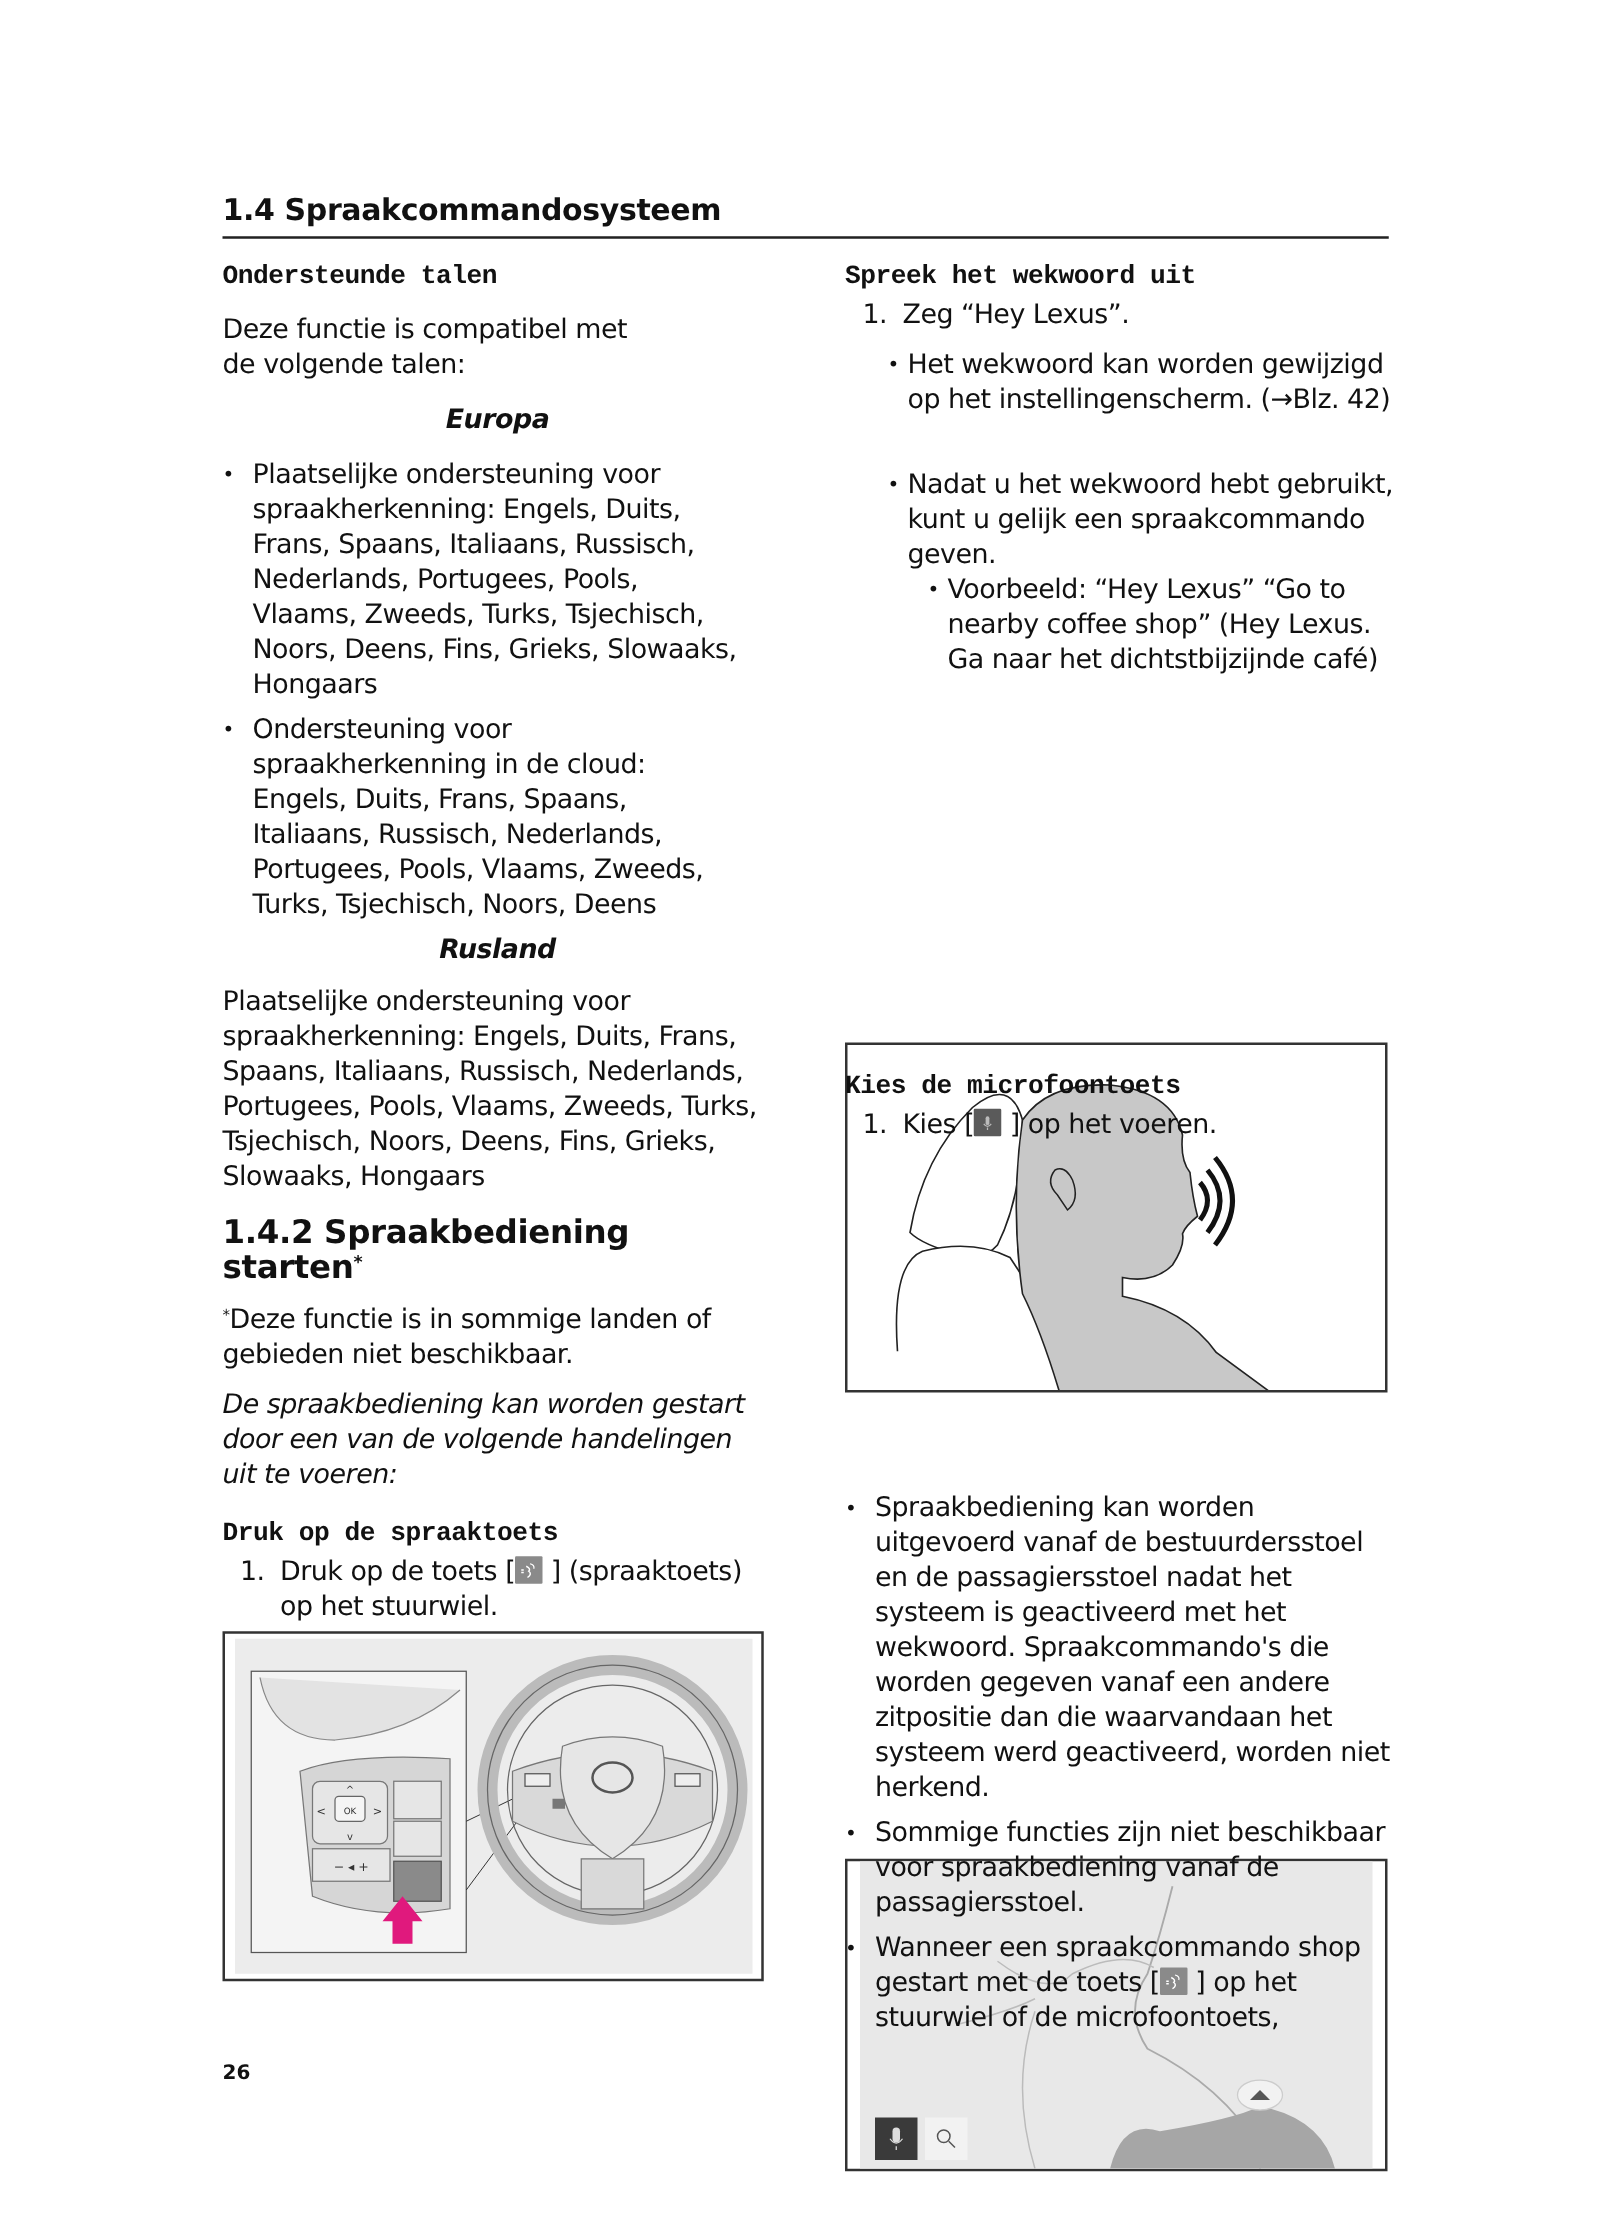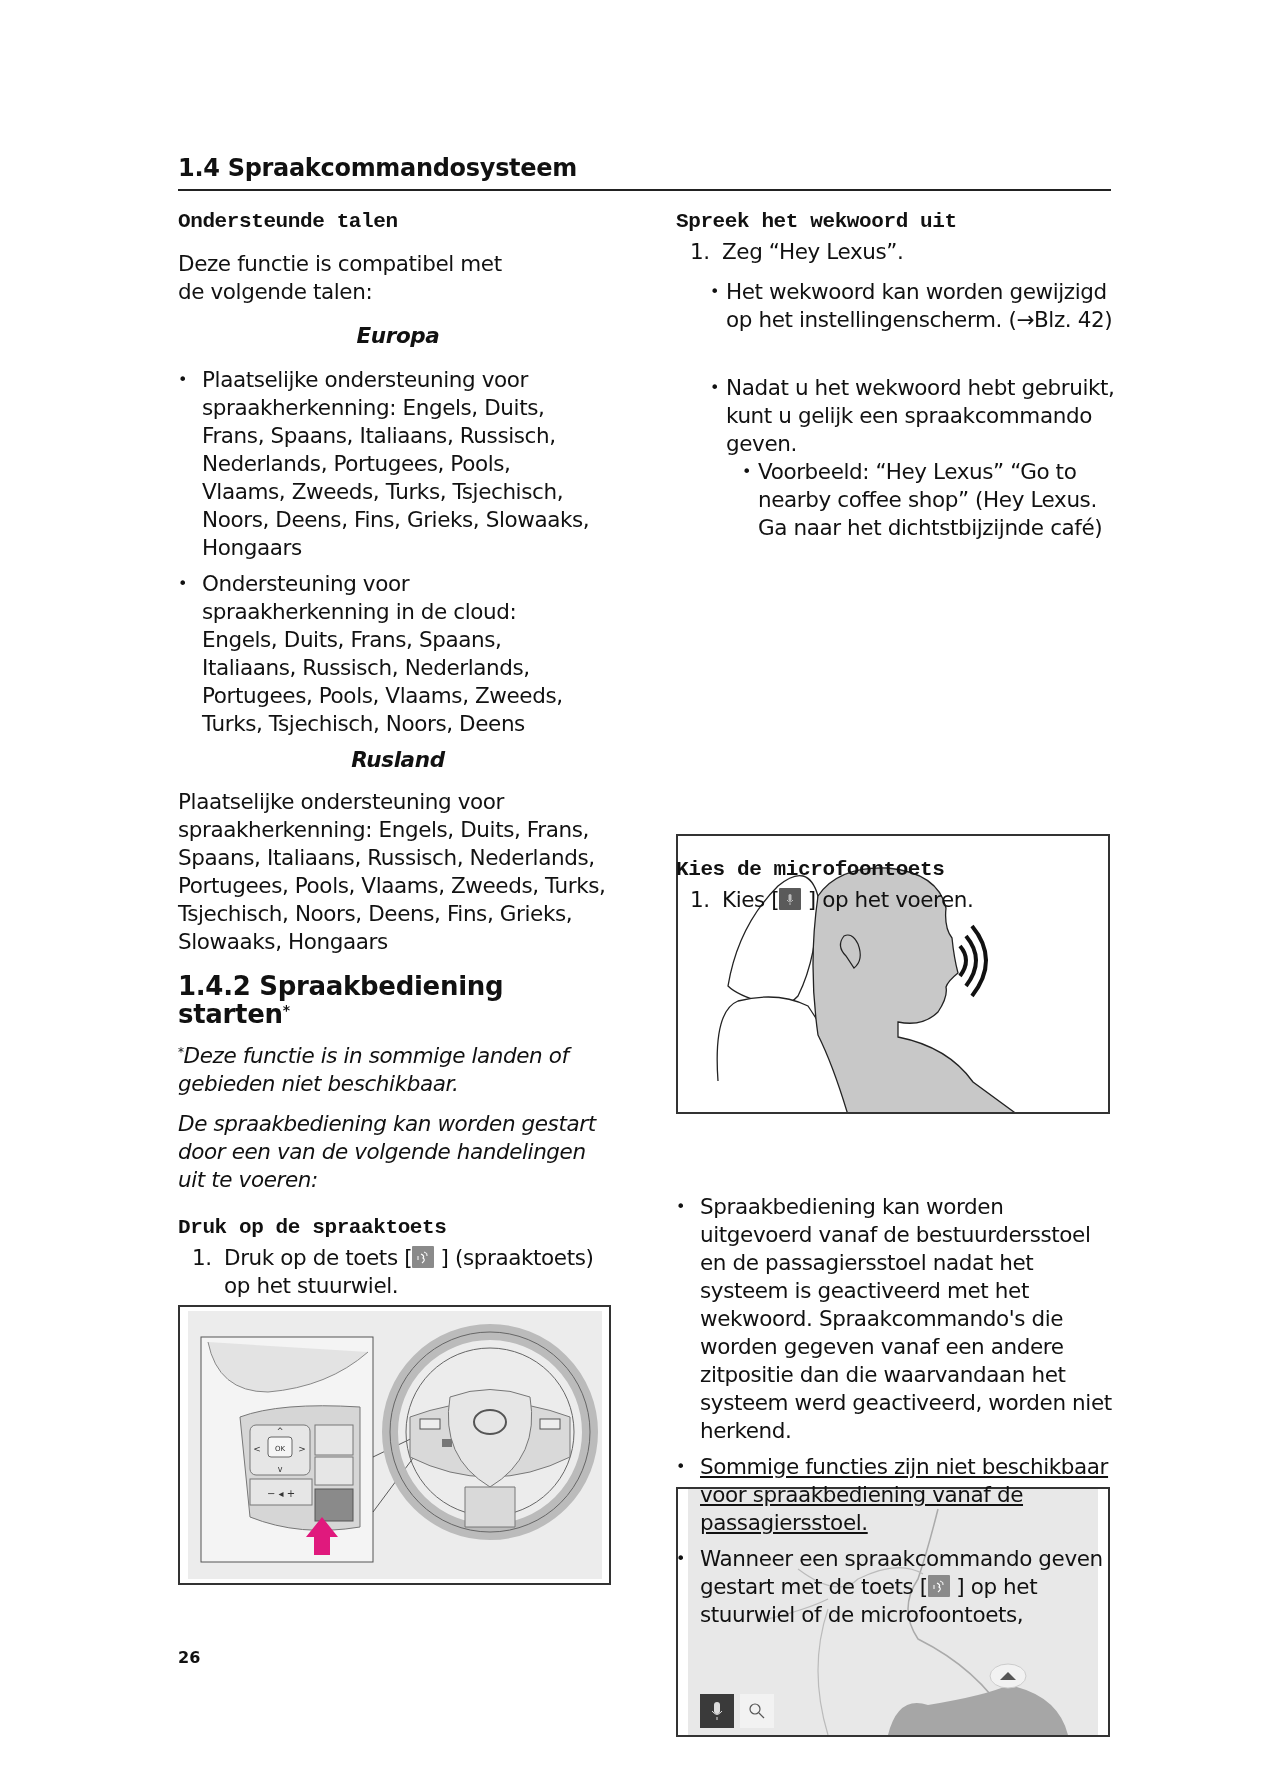--- a/index.html
+++ b/index.html
@@ -39,21 +39,21 @@
   <p class="p" style="margin-top:14px; width:340px;">Deze functie is compatibel met de volgende talen:</p>
   <p class="h3i" style="margin-top:16px;">Europa</p>
   <ul class="b" style="margin-top:16px; width:420px;">
     <li style="margin-bottom:8px;">Plaatselijke ondersteuning voor spraakherkenning: Engels, Duits, Frans, Spaans, Italiaans, Russisch, Nederlands, Portugees, Pools, Vlaams, Zweeds, Turks, Tsjechisch, Noors, Deens, Fins, Grieks, Slowaaks, Hongaars</li>
     <li>Ondersteuning voor spraakherkenning in de cloud: Engels, Duits, Frans, Spaans, Italiaans, Russisch, Nederlands, Portugees, Pools, Vlaams, Zweeds, Turks, Tsjechisch, Noors, Deens</li>
   </ul>
   <p class="h3i" style="margin-top:8px;">Rusland</p>
   <p class="p" style="margin-top:14px; width:430px;">Plaatselijke ondersteuning voor spraakherkenning: Engels, Duits, Frans, Spaans, Italiaans, Russisch, Nederlands, Portugees, Pools, Vlaams, Zweeds, Turks, Tsjechisch, Noors, Deens, Fins, Grieks, Slowaaks, Hongaars</p>
 
   <p class="h2" style="margin-top:16px;"><span>1.4.2  Spraakbediening starten</span><span class="sup">*</span></p>
-  <p class="p" style="margin-top:14px; width:420px;font-style:italic;"><span class="sup" style="font-size:12px;">*</span><span>Deze functie is in sommige landen of gebieden niet beschikbaar.</span></p>
+  <p class="p" style="margin-top:14px; width:420px;"><span class="sup" style="font-size:12px;">*</span><span>Deze functie is in sommige landen of gebieden niet beschikbaar.</span></p>
   <p class="p" style="margin-top:12px; width:430px;font-style:italic;">De spraakbediening kan worden gestart door een van de volgende handelingen uit te voeren:</p>
   <p class="h3" style="margin-top:20px;">Druk op de spraaktoets</p>
   <div class="num" style="margin-top:2px;">
     <span class="n">1.</span>
     <span>Druk op de toets [</span><span class="inline-icon icon-voice"><svg width="22" height="22" viewBox="0 0 22 22">
           <path d="M5 11 h2 M5 13 h2 M9 8 q4 2 2 4 q3 2 -1 5" stroke="#fff" stroke-width="1.2" fill="none"></path>
           <path d="M12 6 q4 1 3 4" stroke="#fff" stroke-width="1" fill="none"></path>
         </svg></span><span> ] (spraaktoets) op het stuurwiel.</span>
   </div>
 </div>
@@ -147,21 +147,21 @@
     <path d="M34 222 q5 7 10 0 M39 228 v3" stroke="#ddd" fill="none"></path>
     <rect x="62" y="205" width="34" height="34" fill="#f2f2f2"></rect>
     <circle cx="77" cy="220" r="5" fill="none" stroke="#555" stroke-width="1.2"></circle>
     <path d="M81 224 l5 5" stroke="#555" stroke-width="1.2"></path>
   </svg>
 </div>
 
 <div class="col" style="left:676px; top:1193px; width:445px;">
   <ul class="b">
     <li style="margin-bottom:8px;">Spraakbediening kan worden uitgevoerd vanaf de bestuurdersstoel en de passagiersstoel nadat het systeem is geactiveerd met het wekwoord. Spraakcommando's die worden gegeven vanaf een andere zitpositie dan die waarvandaan het systeem werd geactiveerd, worden niet herkend.</li>
-    <li style="margin-bottom:8px;text-decoration:underline;">Sommige functies zijn niet beschikbaar voor spraakbediening vanaf de passagiersstoel.</li>
-    <li><span>Wanneer een spraakcommando geven gestart met de toets [</span><span class="inline-icon icon-voice"><svg width="22" height="22" viewBox="0 0 22 22">
+    <li style="margin-bottom:8px;">Sommige functies zijn niet beschikbaar voor spraakbediening vanaf de passagiersstoel.</li>
+    <li><span>Wanneer een spraakcommando shop gestart met de toets [</span><span class="inline-icon icon-voice"><svg width="22" height="22" viewBox="0 0 22 22">
             <path d="M5 11 h2 M5 13 h2 M9 8 q4 2 2 4 q3 2 -1 5" stroke="#fff" stroke-width="1.2" fill="none"></path>
             <path d="M12 6 q4 1 3 4" stroke="#fff" stroke-width="1" fill="none"></path>
           </svg></span><span> ] op het stuurwiel of de microfoontoets,</span></li>
   </ul>
 </div>
 
 <div class="abs page-number">26</div>
 
 </body></html>

